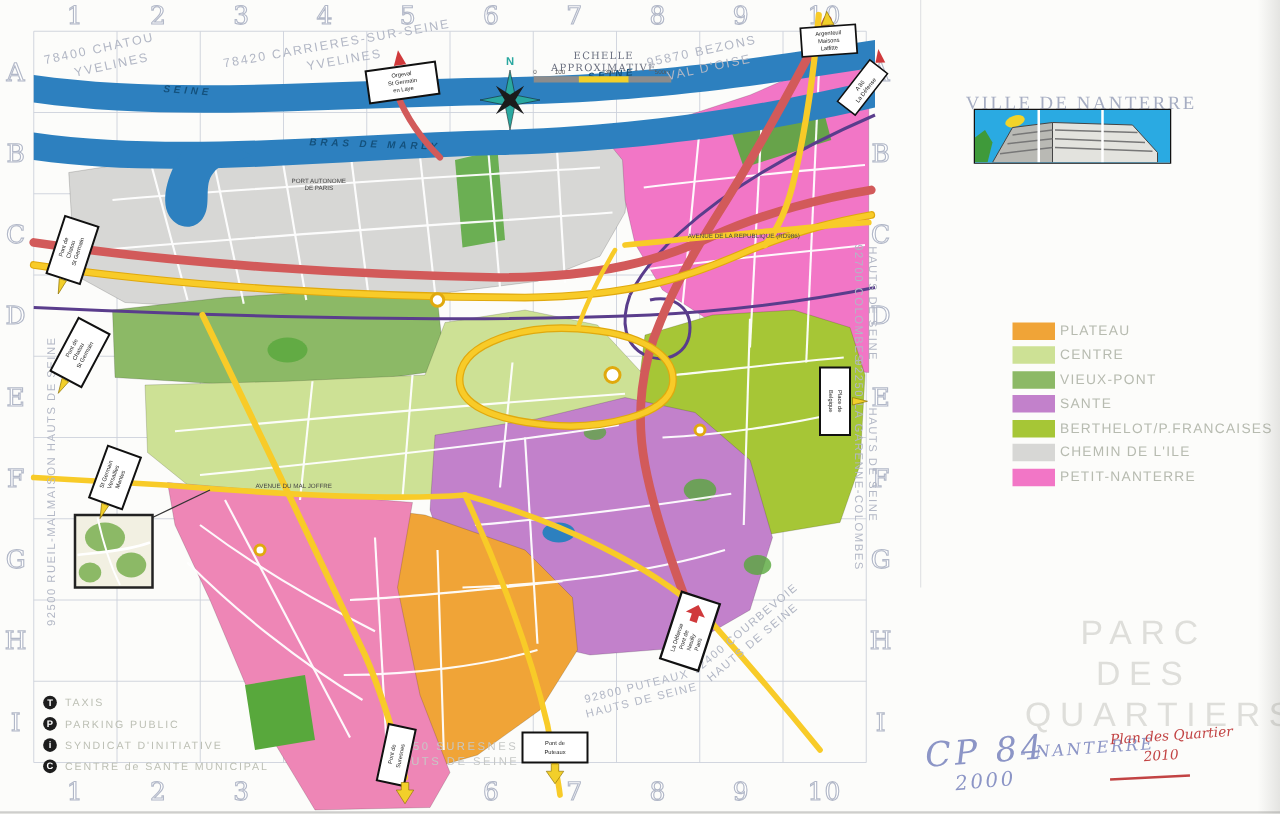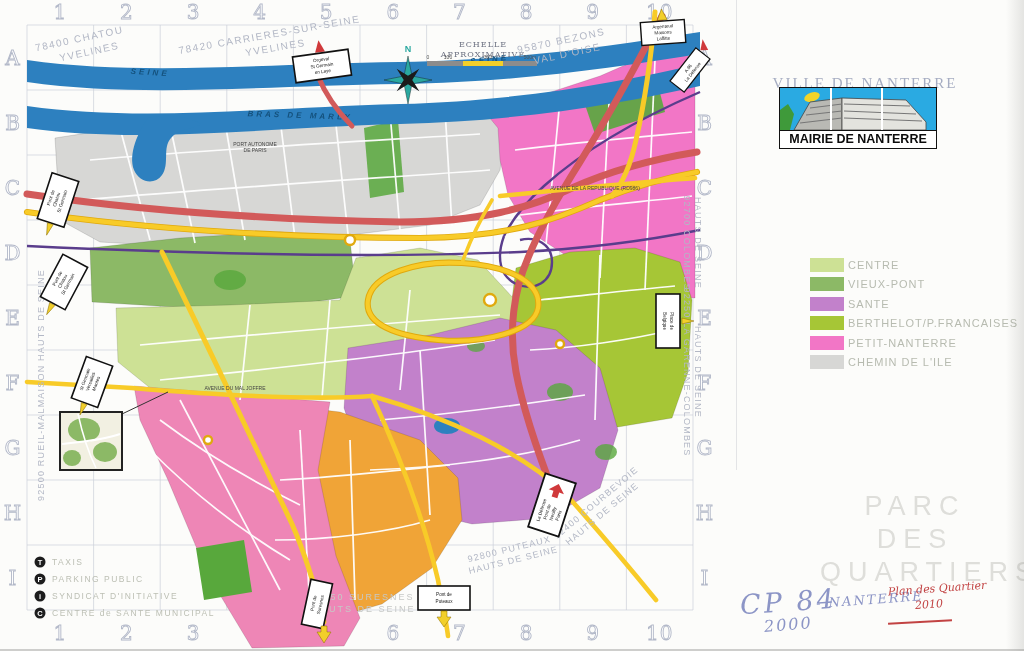--- a/index.html
+++ b/index.html
@@ -368,47 +368,50 @@
         <rect x="0" y="0" width="153" height="42" fill="#2aaae2"></rect>
         <ellipse cx="32" cy="9" rx="8" ry="4.5" fill="#f2d429" transform="rotate(-18 32 9)"></ellipse>
         <polygon points="0,42 0,22 8,16 14,26 10,42" fill="#3f9a3a"></polygon>
         <polygon points="14,42 30,14 62,10 62,42" fill="#b9b9b4" stroke="#444" stroke-width=".8"></polygon>
         <polygon points="62,10 126,12 146,34 146,42 62,42" fill="#e3e3de" stroke="#444" stroke-width=".8"></polygon>
         <path d="M30,20 L62,16 M26,27 L62,23 M20,35 L62,30 M64,16 L130,18 M64,23 L136,26 M64,30 L142,33" stroke="#777" stroke-width="1.2" fill="none"></path>
         <line x1="51" y1="0" x2="51" y2="42" stroke="#fff" stroke-width="2"></line>
         <line x1="102" y1="0" x2="102" y2="42" stroke="#fff" stroke-width="2"></line>
       </svg>
     </div>
-    <div class="logo-caption">MAIRIE DE NANTERRE</div>
   </div>
 
   <div class="legend" id="legend-host">
+      <div class="legend-row">
+        <span class="legend-swatch" style="background: rgb(240, 164, 55);"></span>
+        <span class="legend-label">PLATEAU</span>
+      </div>
       <div class="legend-row">
         <span class="legend-swatch" style="background: rgb(205, 225, 149);"></span>
         <span class="legend-label">CENTRE</span>
       </div>
       <div class="legend-row">
         <span class="legend-swatch" style="background: rgb(140, 185, 102);"></span>
         <span class="legend-label">VIEUX-PONT</span>
       </div>
       <div class="legend-row">
         <span class="legend-swatch" style="background: rgb(194, 129, 203);"></span>
         <span class="legend-label">SANTE</span>
       </div>
       <div class="legend-row">
         <span class="legend-swatch" style="background: rgb(166, 198, 54);"></span>
         <span class="legend-label">BERTHELOT/P.FRANCAISES</span>
       </div>
       <div class="legend-row">
+        <span class="legend-swatch" style="background: rgb(215, 215, 213);"></span>
+        <span class="legend-label">CHEMIN DE L'ILE</span>
+      </div>
+      <div class="legend-row">
         <span class="legend-swatch" style="background: rgb(242, 118, 198);"></span>
         <span class="legend-label">PETIT-NANTERRE</span>
-      </div>
-      <div class="legend-row">
-        <span class="legend-swatch" style="background: rgb(215, 215, 213);"></span>
-        <span class="legend-label">CHEMIN DE L'ILE</span>
       </div>
     </div>
 
   <div class="plan-title">
     <div>PARC</div>
     <div>DES</div>
     <div>QUARTIERS</div>
   </div>
 
   <div class="hw-blue hw-cp">CP 84</div>

